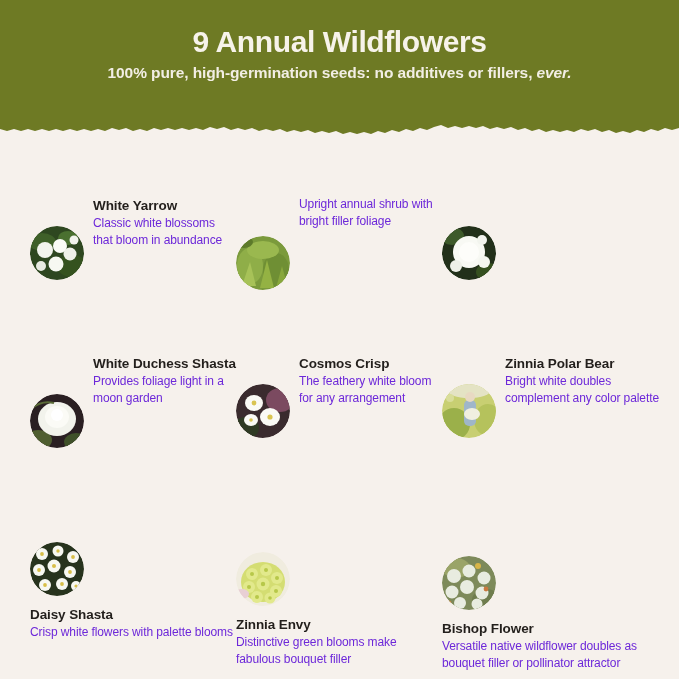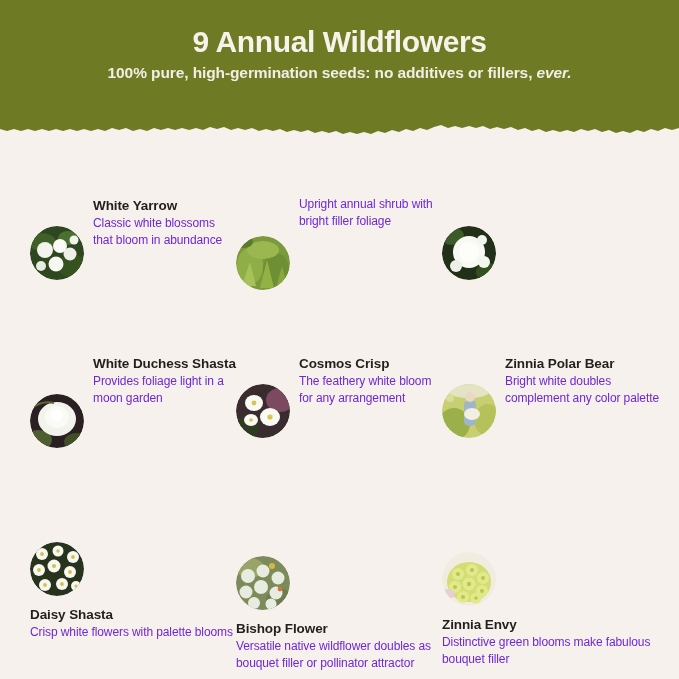--- a/index.html
+++ b/index.html
@@ -319,20 +319,61 @@
           </g>
         </g>
         </svg>
     </div>
     <div class="txt">
       <div class="ttl">Daisy Shasta</div>
       <div class="dsc">Crisp white flowers with palette blooms</div>
     </div>
   </div>
 
+  <div class="item col2 r3">
+    <div class="thumb t-mid">
+      <svg viewBox="0 0 54 54">
+          <defs>
+            <clipPath id="c7">
+              <circle cx="27" cy="27" r="27"></circle>
+            </clipPath>
+          </defs>
+        <g clip-path="url(#c7)">
+          <rect width="54" height="54" fill="#f0ecdf"></rect>
+          <ellipse cx="27" cy="30" rx="22" ry="20" fill="#d4dd72"></ellipse>
+          <g fill="#e2e98c">
+            <circle cx="16" cy="22" r="6"></circle>
+              <circle cx="30" cy="18" r="6"></circle>
+              <circle cx="41" cy="26" r="6"></circle>
+            <circle cx="13" cy="35" r="6"></circle>
+              <circle cx="27" cy="32" r="6.5"></circle>
+              <circle cx="40" cy="39" r="6"></circle>
+            <circle cx="21" cy="45" r="6"></circle>
+              <circle cx="34" cy="46" r="5.5"></circle>
+          </g>
+          <g fill="#b7c84a">
+            <circle cx="16" cy="22" r="2"></circle>
+              <circle cx="30" cy="18" r="2"></circle>
+              <circle cx="41" cy="26" r="2"></circle>
+            <circle cx="13" cy="35" r="2"></circle>
+              <circle cx="27" cy="32" r="2.2"></circle>
+              <circle cx="40" cy="39" r="2"></circle>
+            <circle cx="21" cy="45" r="2"></circle>
+              <circle cx="34" cy="46" r="1.8"></circle>
+          </g>
+          <ellipse cx="6" cy="42" rx="7" ry="5" fill="#e8cfd4"></ellipse>
+        </g>
+        </svg>
+    </div>
+    <div class="txt">
+      <div class="ttl">Zinnia Envy</div>
+      <div class="dsc">Distinctive green blooms make fabulous bouquet filler</div>
+    </div>
+  </div>
+
   <div class="item r3">
     <div class="thumb t-tall">
       <svg viewBox="0 0 54 54">
           <defs>
             <clipPath id="c8">
               <circle cx="27" cy="27" r="27"></circle>
             </clipPath>
           </defs>
         <g clip-path="url(#c8)">
           <rect width="54" height="54" fill="#7d8a5a"></rect>
@@ -353,54 +394,13 @@
           <circle cx="7" cy="47" r="2.4" fill="#cf8a44"></circle>
         </g>
         </svg>
     </div>
     <div class="txt">
       <div class="ttl">Bishop Flower</div>
       <div class="dsc">Versatile native wildflower doubles as bouquet filler or pollinator attractor</div>
     </div>
   </div>
 
-  <div class="item col2 r3">
-    <div class="thumb t-mid">
-      <svg viewBox="0 0 54 54">
-          <defs>
-            <clipPath id="c7">
-              <circle cx="27" cy="27" r="27"></circle>
-            </clipPath>
-          </defs>
-        <g clip-path="url(#c7)">
-          <rect width="54" height="54" fill="#f0ecdf"></rect>
-          <ellipse cx="27" cy="30" rx="22" ry="20" fill="#d4dd72"></ellipse>
-          <g fill="#e2e98c">
-            <circle cx="16" cy="22" r="6"></circle>
-              <circle cx="30" cy="18" r="6"></circle>
-              <circle cx="41" cy="26" r="6"></circle>
-            <circle cx="13" cy="35" r="6"></circle>
-              <circle cx="27" cy="32" r="6.5"></circle>
-              <circle cx="40" cy="39" r="6"></circle>
-            <circle cx="21" cy="45" r="6"></circle>
-              <circle cx="34" cy="46" r="5.5"></circle>
-          </g>
-          <g fill="#b7c84a">
-            <circle cx="16" cy="22" r="2"></circle>
-              <circle cx="30" cy="18" r="2"></circle>
-              <circle cx="41" cy="26" r="2"></circle>
-            <circle cx="13" cy="35" r="2"></circle>
-              <circle cx="27" cy="32" r="2.2"></circle>
-              <circle cx="40" cy="39" r="2"></circle>
-            <circle cx="21" cy="45" r="2"></circle>
-              <circle cx="34" cy="46" r="1.8"></circle>
-          </g>
-          <ellipse cx="6" cy="42" rx="7" ry="5" fill="#e8cfd4"></ellipse>
-        </g>
-        </svg>
-    </div>
-    <div class="txt">
-      <div class="ttl">Zinnia Envy</div>
-      <div class="dsc">Distinctive green blooms make fabulous bouquet filler</div>
-    </div>
-  </div>
-
 </div>
 
 </body></html>

